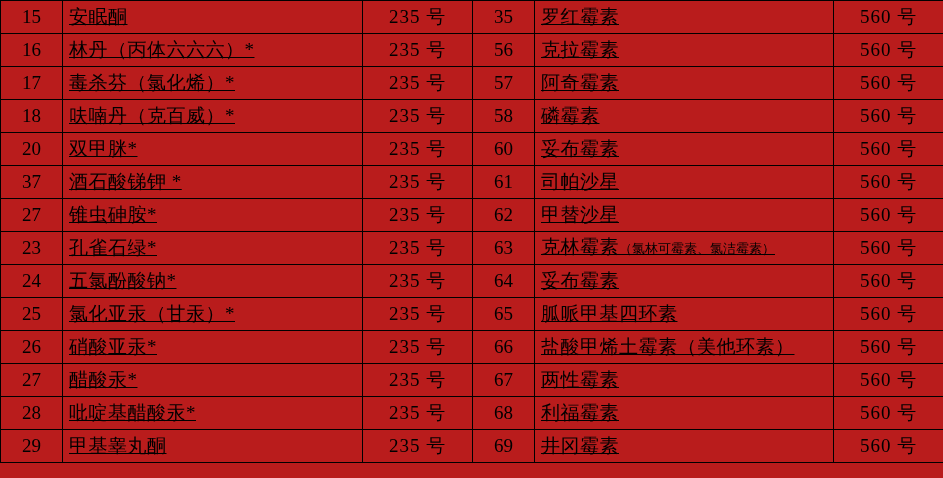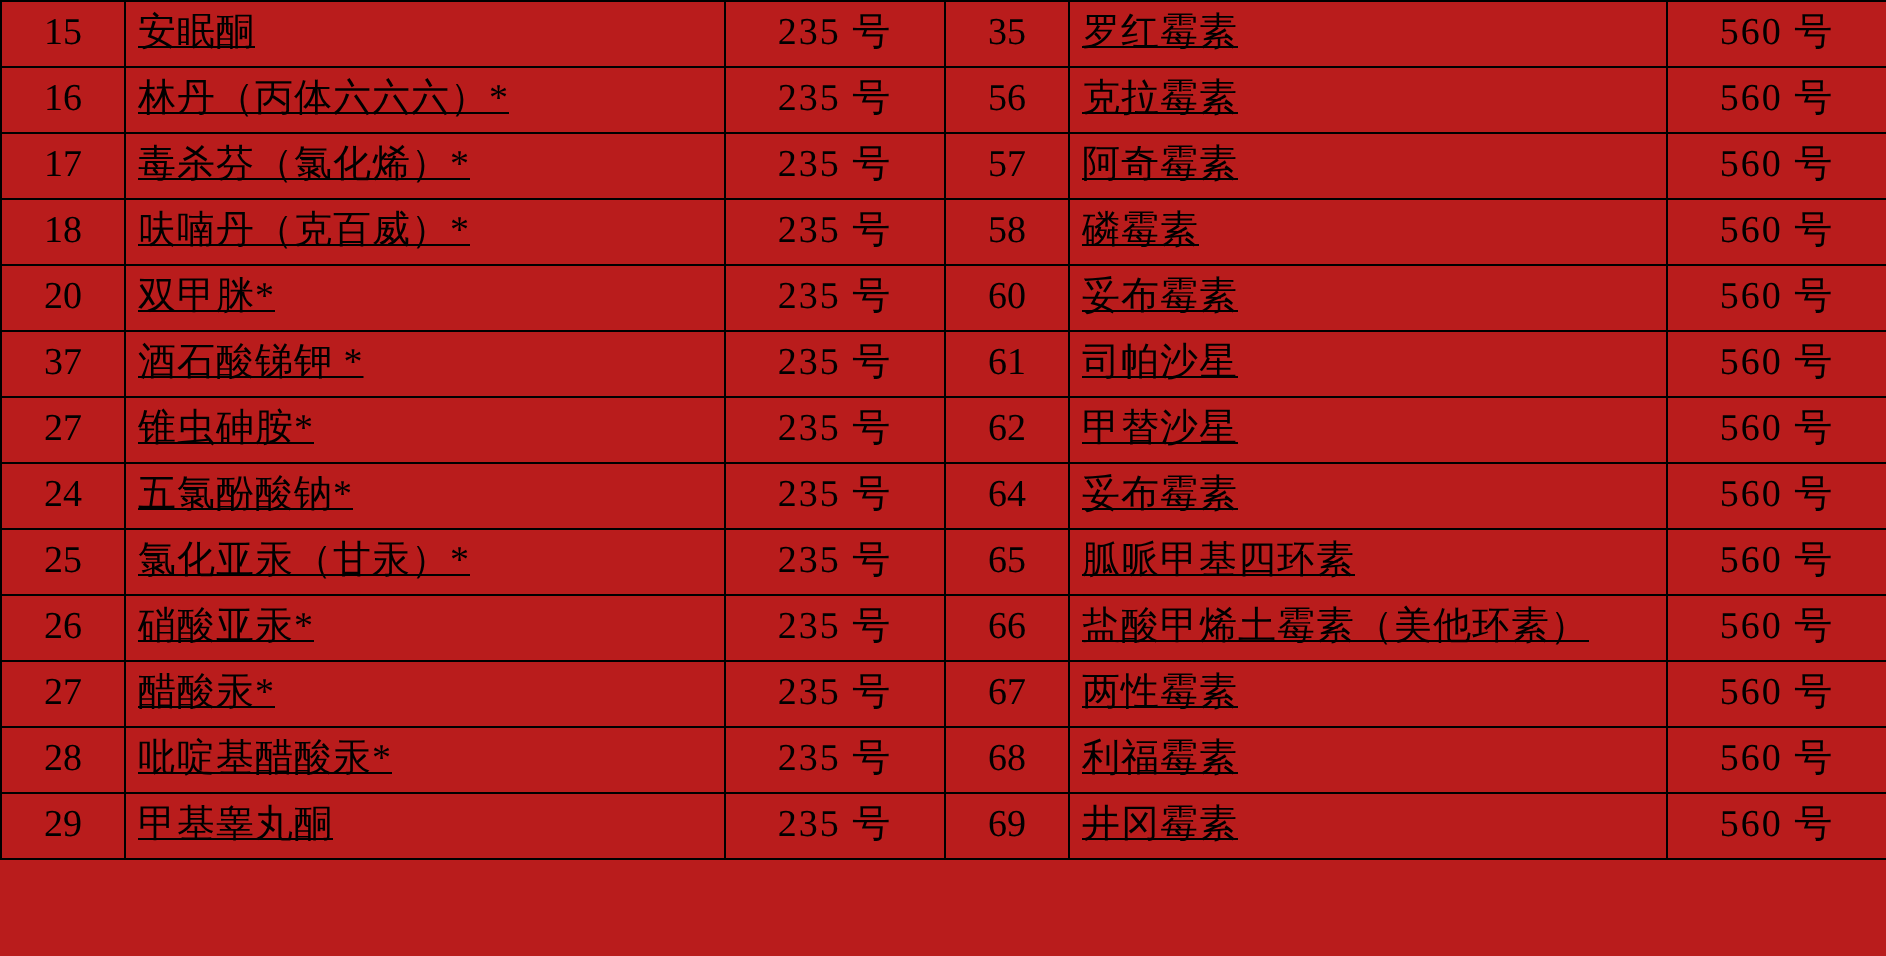--- a/index.html
+++ b/index.html
@@ -133,20 +133,28 @@
         </tr>
         <tr>
           <td class="idx">27</td>
           <td class="name">锥虫砷胺*</td>
           <td class="qty">235 号</td>
           <td class="idx">62</td>
           <td class="name">甲替沙星</td>
           <td class="qty">560 号</td>
         </tr>
         <tr>
+          <td class="idx">23</td>
+          <td class="name">孔雀石绿*</td>
+          <td class="qty">235 号</td>
+          <td class="idx">63</td>
+          <td class="name"><span>克林霉素</span><span class="small-note">（氯林可霉素、氯洁霉素）</span></td>
+          <td class="qty">560 号</td>
+        </tr>
+        <tr>
           <td class="idx">24</td>
           <td class="name">五氯酚酸钠*</td>
           <td class="qty">235 号</td>
           <td class="idx">64</td>
           <td class="name">妥布霉素</td>
           <td class="qty">560 号</td>
         </tr>
         <tr>
           <td class="idx">25</td>
           <td class="name">氯化亚汞（甘汞）*</td>

